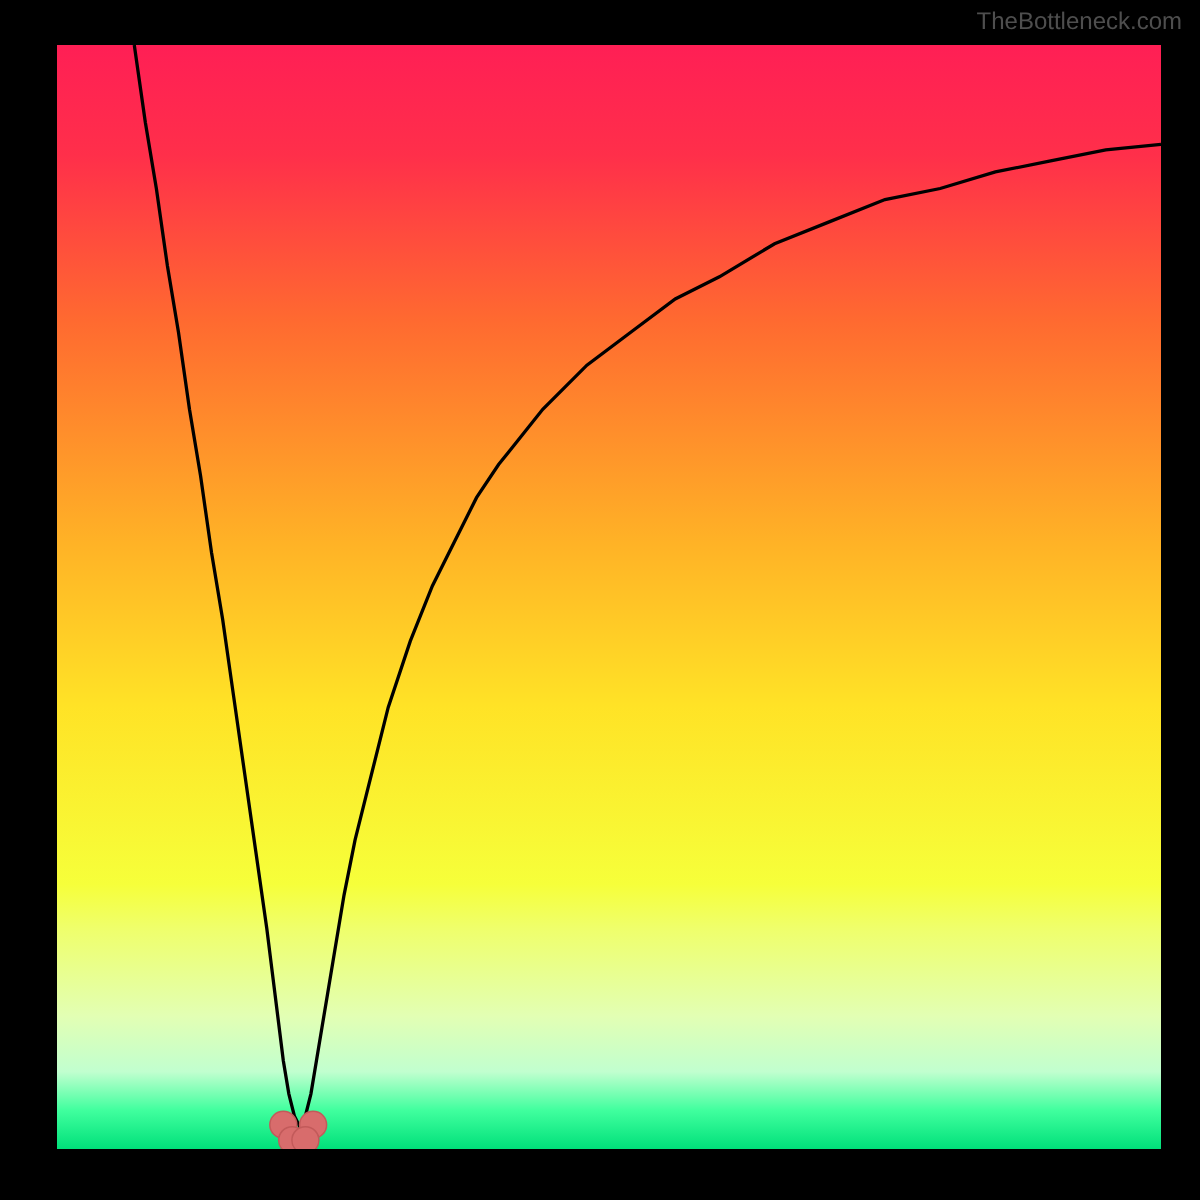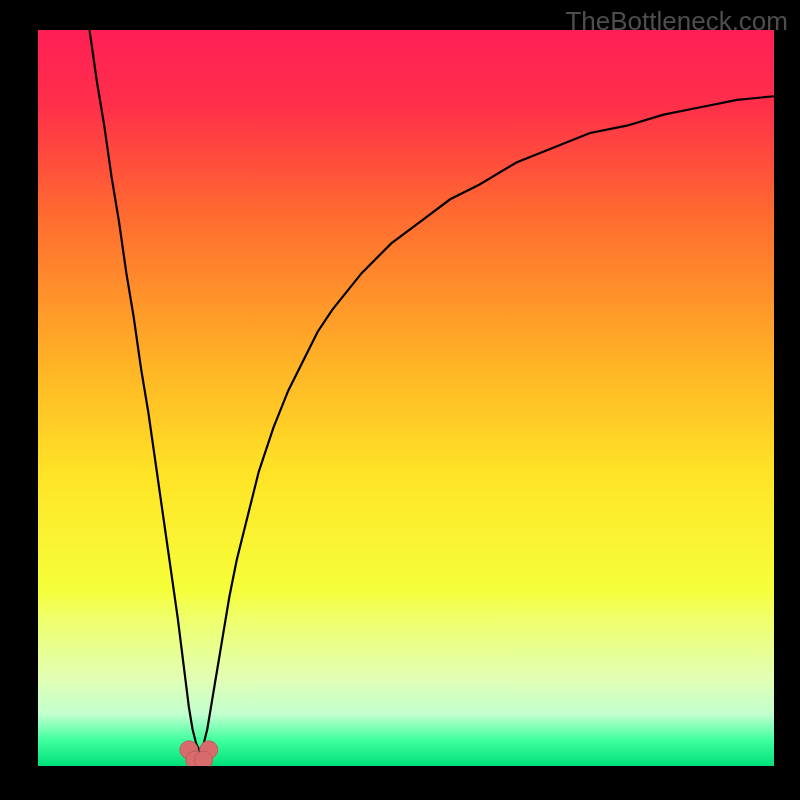--- a/index.html
+++ b/index.html
@@ -14,21 +14,21 @@
   .viewport {
     position: relative;
     width: 800px;
     height: 800px;
     background: #000;
   }
   .watermark {
     position: absolute;
     top: 6px;
     right: 12px;
-    font-size: 26px;
+    font-size: 16px;
     font-weight: 400;
     color: #4e4e4e;
     letter-spacing: 0px;
     user-select: none;
   }
   .plot {
     position: absolute;
     left: 38px;
     top: 30px;
     width: 736px;

